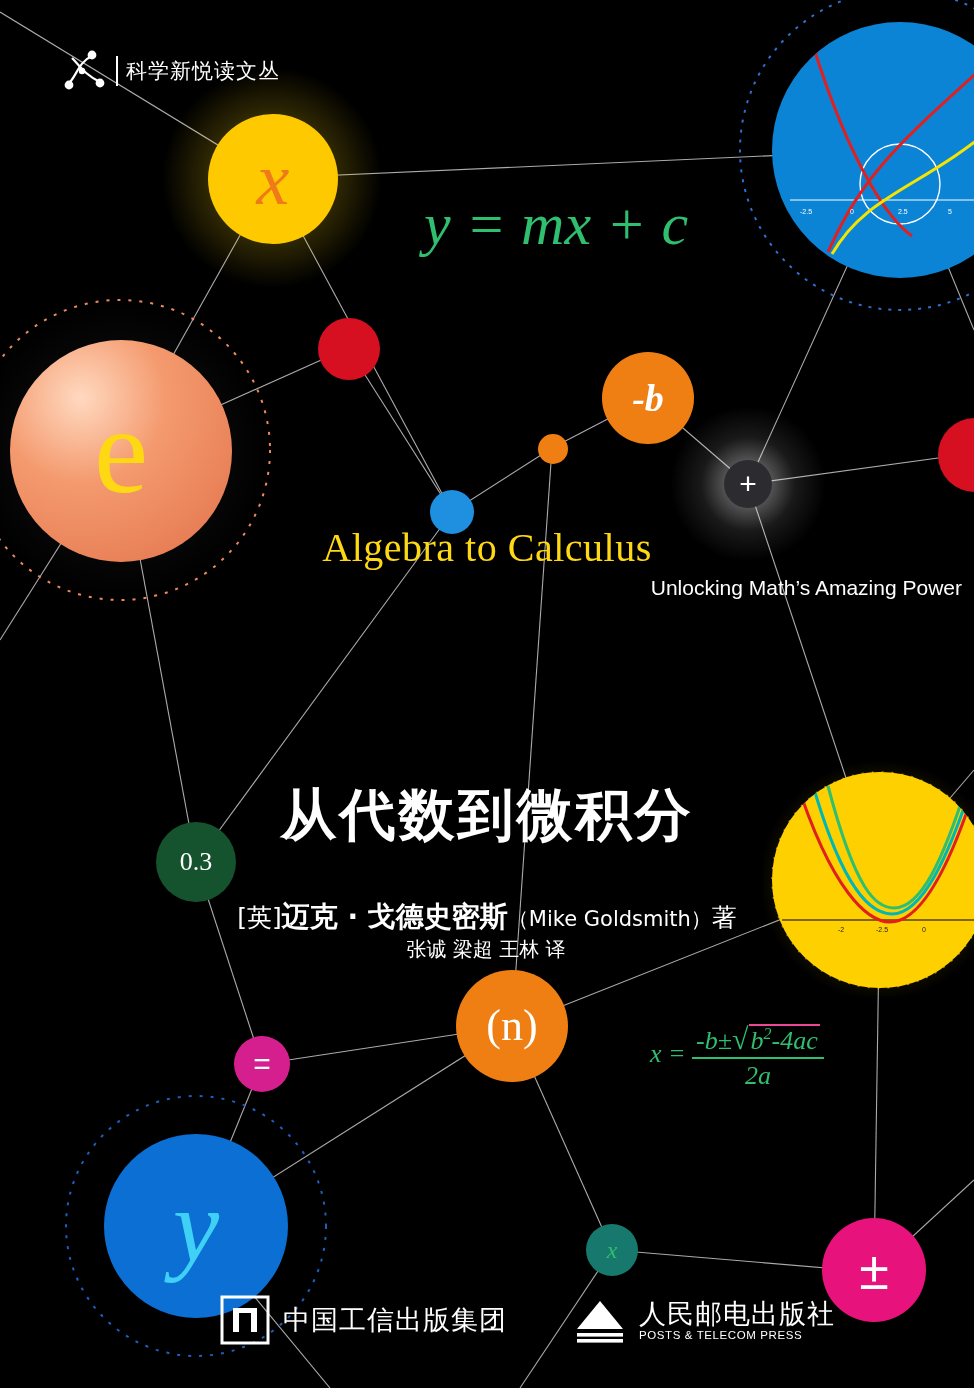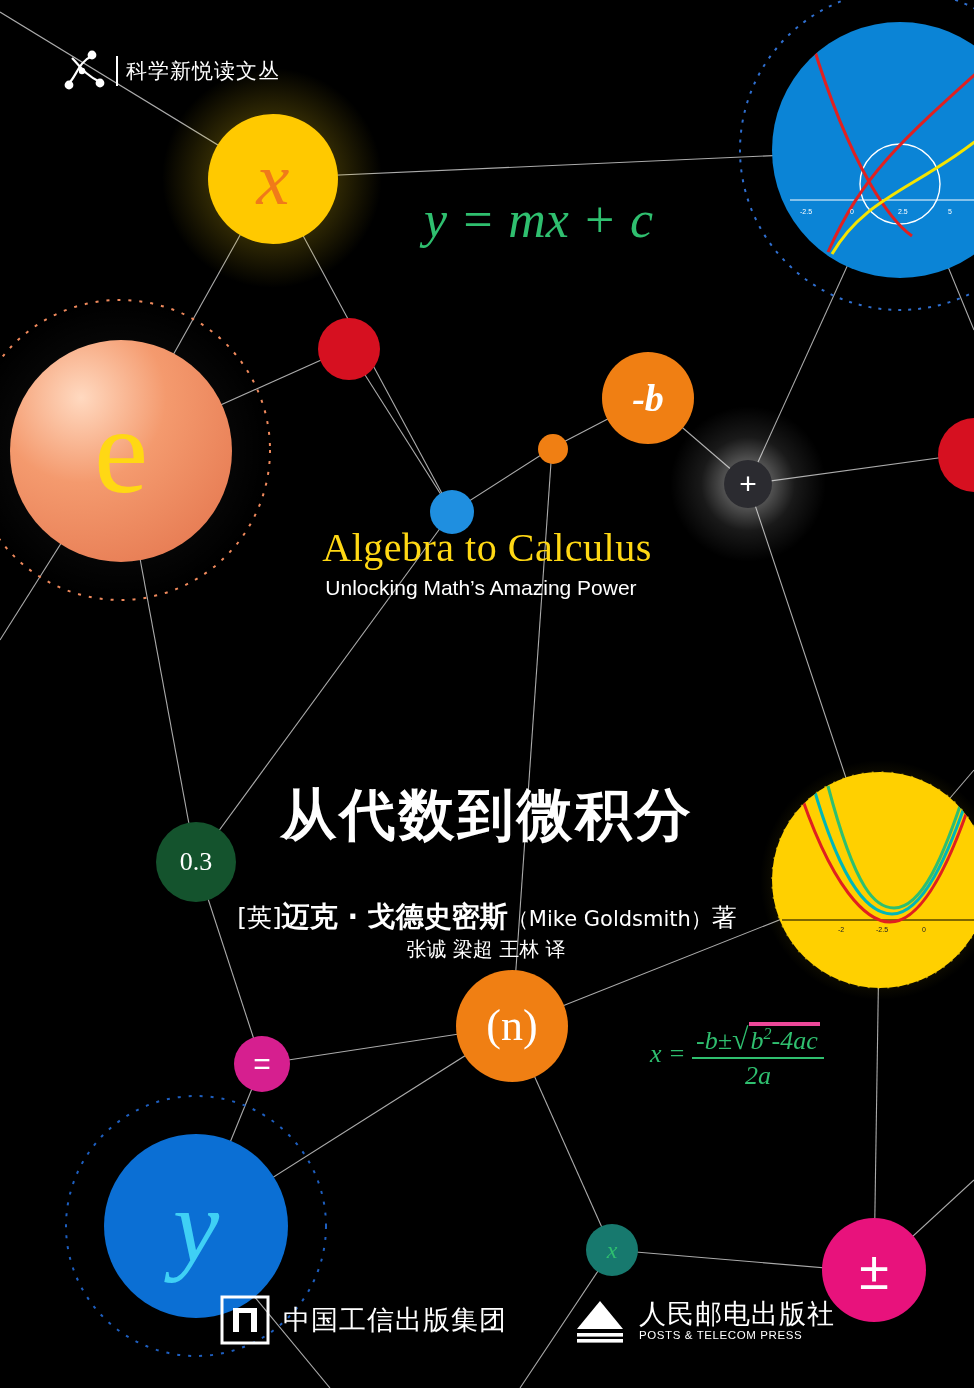--- a/index.html
+++ b/index.html
@@ -66,21 +66,21 @@
     font-family: "Liberation Serif", serif;
     font-size: 40px;
     color: #ffd814;
     letter-spacing: 0.5px;
   }
   .en-sub {
     position: absolute;
     left: 0;
     top: 576px;
     width: 962px;
-    text-align: center;
+    text-align: right;
     font-family: "Liberation Sans", sans-serif;
     font-size: 21px;
     color: #ffffff;
   }
   .cn-title {
     position: absolute;
     left: 0;
     top: 616px;
     width: 974px;
     text-align: center;
@@ -132,21 +132,21 @@
     color: #ffffff;
   }
 
   
   .eq-linear {
     position: absolute;
     left: 424px;
     top: 190px;
     font-family: "Liberation Serif", serif;
     font-style: italic;
-    font-size: 52px;
+    font-size: 60px;
     color: #2fbf6f;
   }
   .eq-quad {
     position: absolute;
     left: 650px;
     top: 1022px;
     font-family: "Liberation Serif", serif;
     font-style: italic;
     font-size: 26px;
     color: #2fbf6f;
@@ -160,21 +160,21 @@
   .frac .num {
     display: block;
     border-bottom: 2px solid #2fbf6f;
     padding: 0 4px 1px 4px;
   }
   .frac .den {
     display: block;
     padding-top: 2px;
   }
   .sqrt-box {
-    border-top: 4px solid #ec4899;
+    border-top: 2px solid #ec4899;
     padding: 0 2px;
   }
 
   
   .pub-row {
     position: absolute;
     left: 0;
     bottom: 42px;
     width: 974px;
     display: flex;

